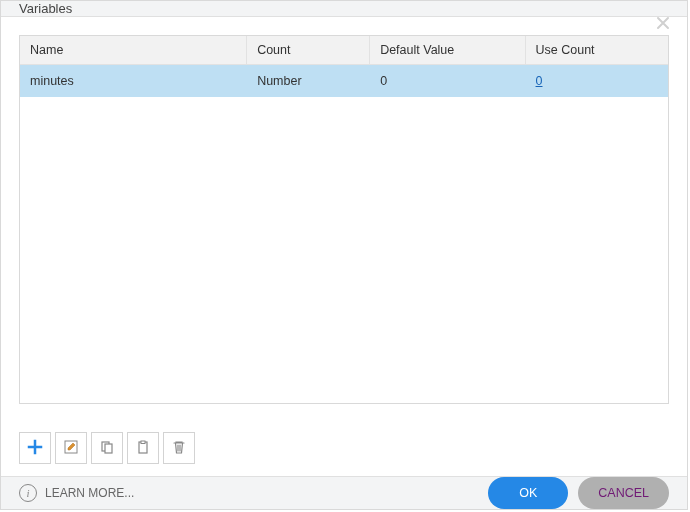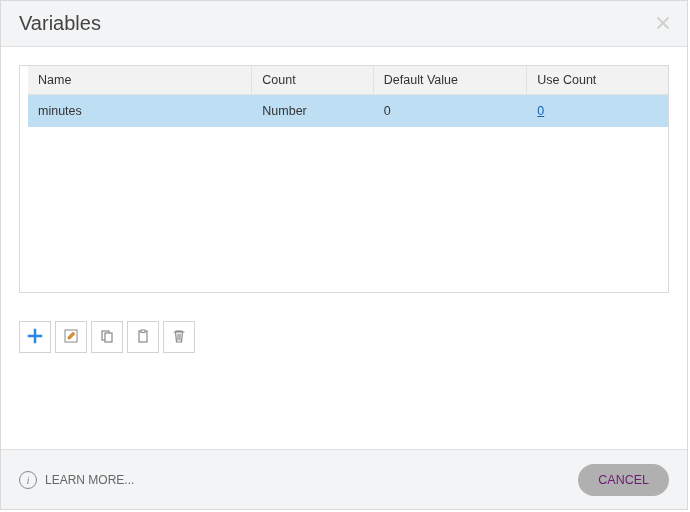--- a/index.html
+++ b/index.html
@@ -23,45 +23,44 @@
 .dialog-header {
   height: 46px;
   background: #f3f4f5;
   border-bottom: 1px solid #e0e0e0;
   display: flex;
   align-items: center;
   padding: 0 18px;
   position: relative;
 }
 .dialog-title {
-  font-size: 20px;
+  font-size: 13px;
   color: #444;
   font-weight: 400;
 }
 .close-icon {
   position: absolute;
   right: 14px;
   top: 12px;
   width: 20px;
   height: 20px;
   color: #d0d0d0;
   cursor: pointer;
 }
 .dialog-body {
   flex: 1;
   padding: 18px 18px 12px 18px;
   display: flex;
   flex-direction: column;
 }
 .table-wrap {
   border: 1px solid #d9d9d9;
-  height: 228px;
+  height: 369px;
   background: #fff;
   overflow: hidden;
-  padding-left: 8px;
 }
 table {
   width: 100%;
   border-collapse: collapse;
   table-layout: fixed;
 }
 thead th {
   background: #f2f2f2;
   text-align: left;
   font-weight: 400;
@@ -231,16 +230,17 @@
       </div>
     </div>
   </div>
 
   <div class="dialog-footer">
     <div class="learn-more">
       <span class="info-icon">i</span>
       <span>LEARN MORE...</span>
     </div>
     <div class="footer-spacer"></div>
+    <button class="btn btn-primary">OK</button>
     <button class="btn btn-secondary">CANCEL</button>
   </div>
 
 </div>
 
 </body></html>

